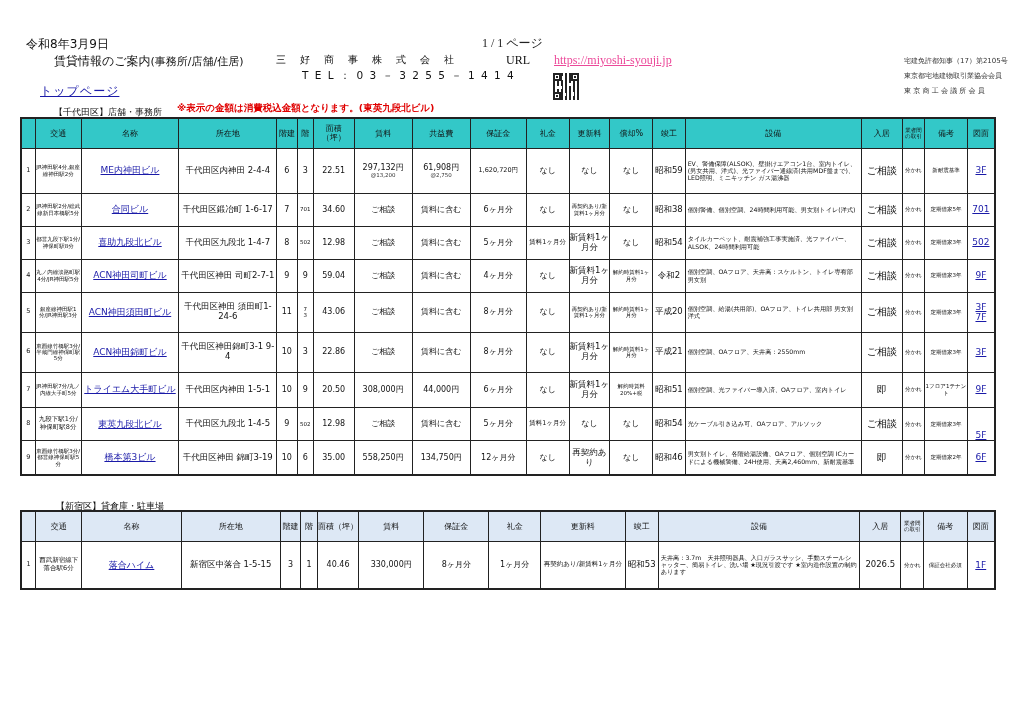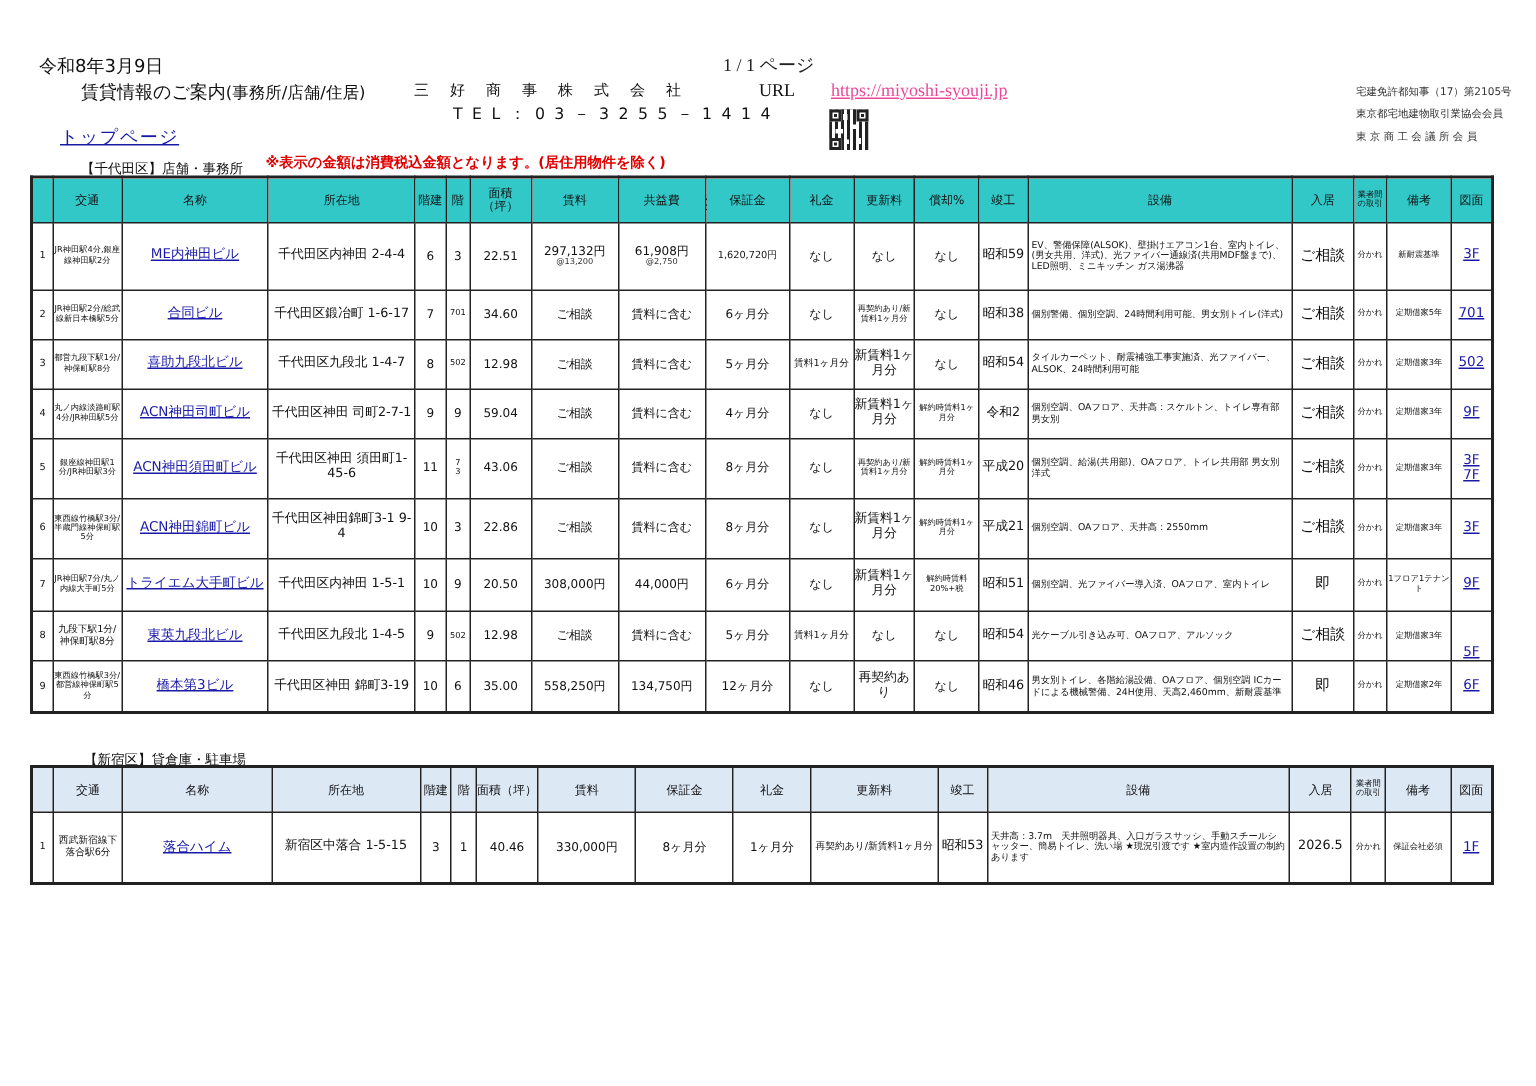--- a/index.html
+++ b/index.html
@@ -64,21 +64,21 @@
   <div class="qr-corner" style="left:0;top:0"></div>
   <div class="qr-corner" style="right:0;top:0"></div>
   <div class="qr-corner" style="left:0;bottom:0"></div>
 </div>
 <div class="abs license" style="top:56px">宅建免許都知事（17）第2105号</div>
 <div class="abs license" style="top:71px">東京都宅地建物取引業協会会員</div>
 <div class="abs license" style="top:86px">東 京 商 工 会 議 所 会 員</div>
 <a class="abs toppage">トップページ</a>
 
 <div class="abs section-label" style="left:34px;top:106px">【千代田区】店舗・事務所</div>
-<div class="abs notice">※表示の金額は消費税込金額となります。(居住用物件を除く)</div>
+<div class="abs notice">※表示の金額は消費税込金額となります。(東英九段北ビル)</div>
 
 <table class="grid chiyoda" style="left:20px;top:117px;width:976px;">
   <colgroup>
     <col style="width:14px">
       <col style="width:45px">
       <col style="width:96px">
       <col style="width:96px">
       <col style="width:20px">
       <col style="width:16px">
       <col style="width:40px">
@@ -208,21 +208,21 @@
         <td class="tiny">分かれ</td>
         <td class="tiny">定期借家3年</td>
         <td>
           <a class="lnk" style="display: block;">9F</a>
         </td>
       </tr>
       <tr style="height: 40px;">
         <td class="small">5</td>
         <td class="tiny">銀座線神田駅1分/JR神田駅3分</td>
         <td><a class="lnk">ACN神田須田町ビル</a></td>
-        <td class="addr">千代田区神田 須田町1-45-6</td>
+        <td class="addr">千代田区神田 須田町1-24-6</td>
         <td class="num">11</td>
         <td class="tiny" style="white-space: pre-line;">7
 3</td>
         <td class="num">43.06</td>
         <td class="num"><span>ご相談</span><span class="sub"></span></td>
         <td class="num"><span>賃料に含む</span><span class="sub"></span></td>
         <td class="num">8ヶ月分</td>
         <td class="num">なし</td>
         <td class="tiny">再契約あり/新賃料1ヶ月分</td>
         <td class="tiny">解約時賃料1ヶ月分</td>

